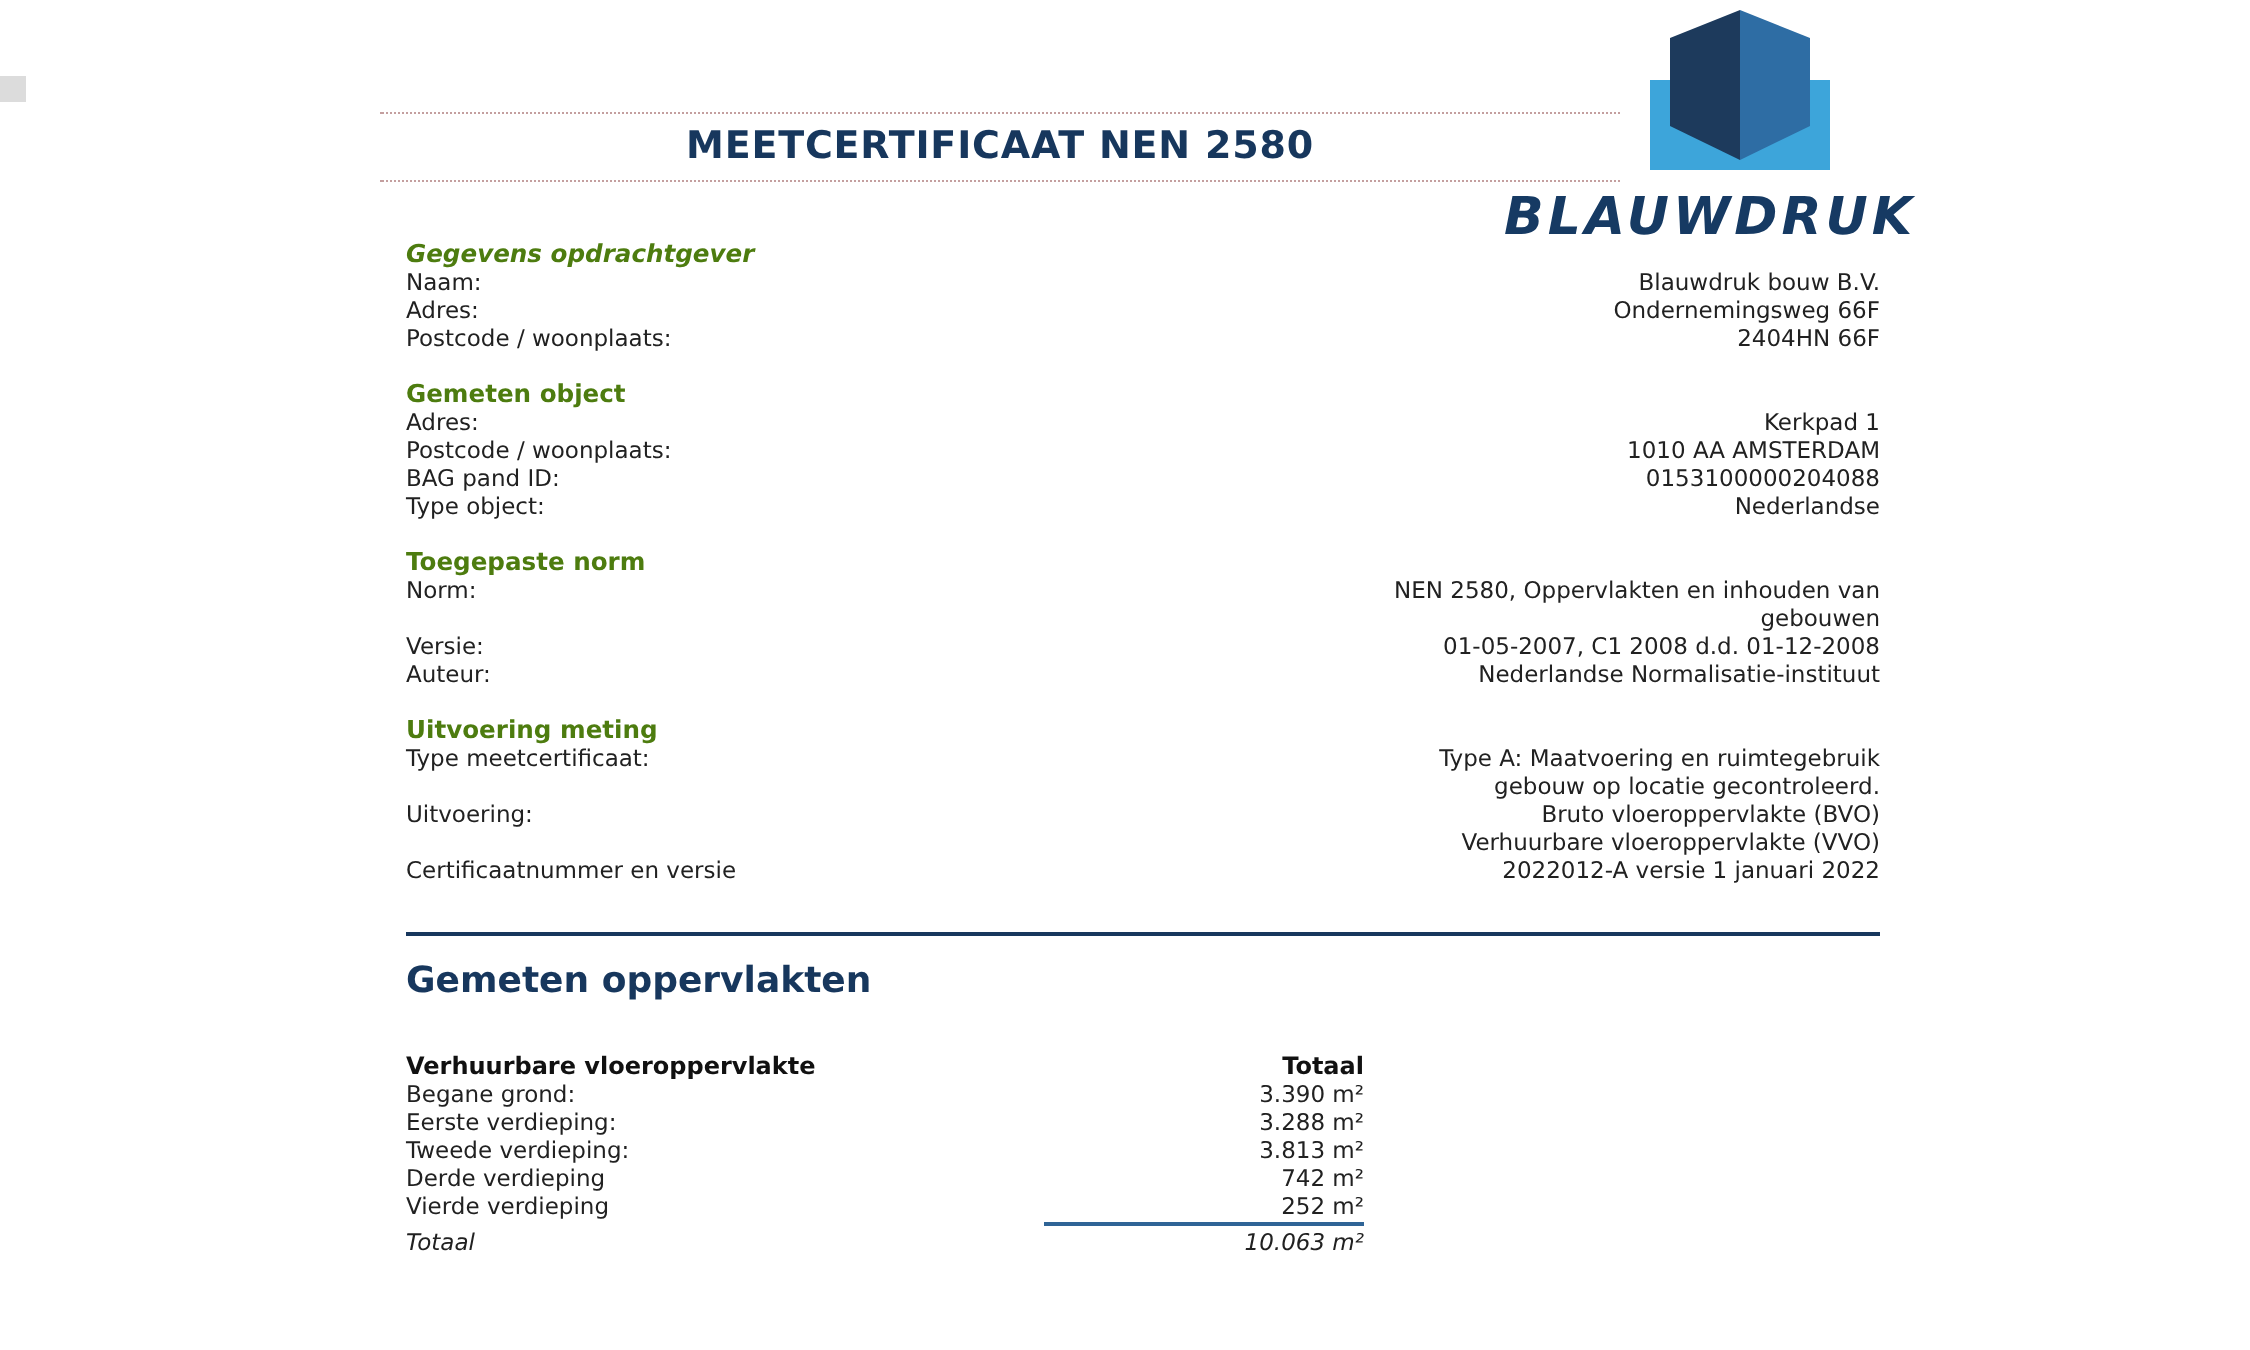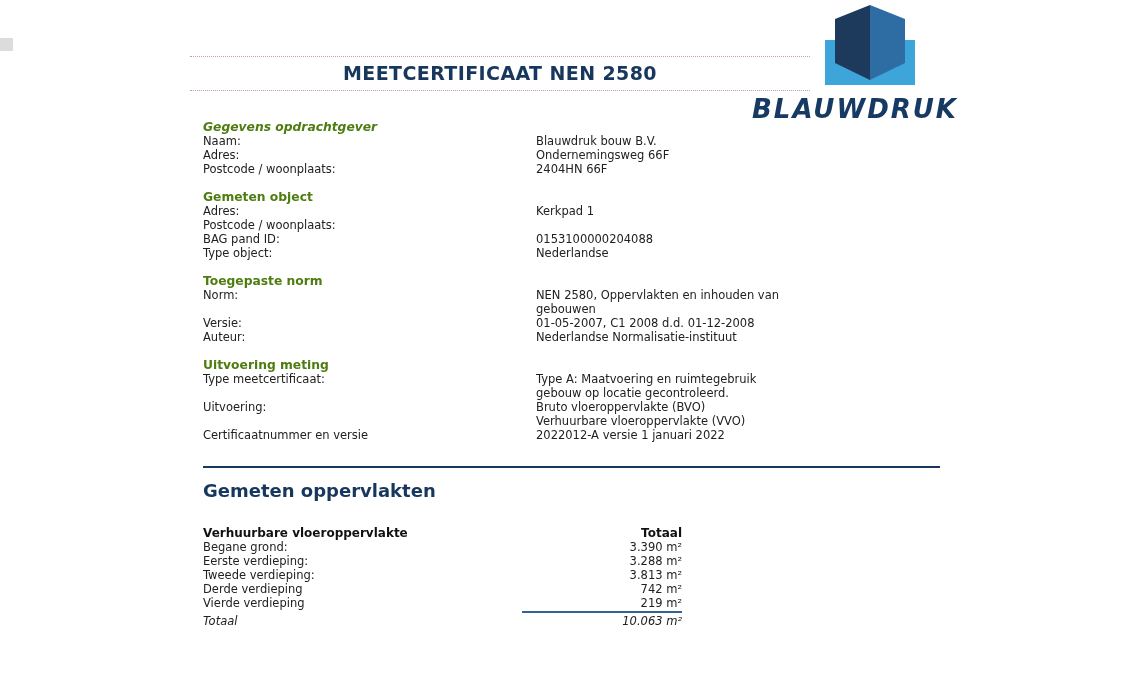--- a/index.html
+++ b/index.html
@@ -37,23 +37,23 @@
     font-style:italic;
   }
   
   .content { position:absolute; left:203px; top:120px; width:737px; }
   .section { margin:0 0 14px 0; }
   .section-heading {
     font-size:12.3px; font-weight:bold; color:#4d7c0f;
     line-height:14px; margin-bottom:0;
   }
   .section-heading.italic { font-style:italic; }
-  .kv { display:grid; grid-template-columns:333px 1fr; }
+  .kv { display:grid; grid-template-columns:333px 1fr;gap:24px; }
   .kv-label { font-size:11.5px; line-height:14px; color:#212121; }
-  .kv-value { font-size:11.5px; line-height:14px; color:#212121; white-space:pre-line; }
+  .kv-value { font-size:11.5px; line-height:14px; color:#212121; white-space:pre-line;text-align:right; }
   
   .divider {
     margin-top:24px; width:737px; height:0;
     border-top:2px solid #17375d;
   }
   .surfaces-heading {
     margin-top:16px;
     font-size:18px; font-weight:bold; color:#17375d; line-height:14px;
   }
   .area-table { margin-top:28px; width:479px; }
@@ -104,20 +104,21 @@
   </div>
 
   <div class="section">
     <div class="section-heading">Gemeten object</div>
     <div class="kv">
       <div class="kv-label">Adres:</div>
       <div class="kv-value">Kerkpad 1</div>
     </div>
     <div class="kv">
       <div class="kv-label">Postcode / woonplaats:</div>
+      <div class="kv-value">1010 AA AMSTERDAM</div>
     </div>
     <div class="kv">
       <div class="kv-label">BAG pand ID:</div>
       <div class="kv-value">0153100000204088</div>
     </div>
     <div class="kv">
       <div class="kv-label">Type object:</div>
       <div class="kv-value">Nederlandse</div>
     </div>
   </div>
@@ -177,21 +178,21 @@
     <div class="t-row">
       <div class="t-label">Tweede verdieping:</div>
       <div class="t-value">3.813 m²</div>
     </div>
     <div class="t-row">
       <div class="t-label">Derde verdieping</div>
       <div class="t-value">742 m²</div>
     </div>
     <div class="t-row">
       <div class="t-label">Vierde verdieping</div>
-      <div class="t-value">219 m²</div>
+      <div class="t-value">252 m²</div>
     </div>
     <div class="total-rule"></div>
     <div class="t-row t-total">
       <div class="t-label">Totaal</div>
       <div class="t-value">10.063 m²</div>
     </div>
   </div>
 
 </div>
 

